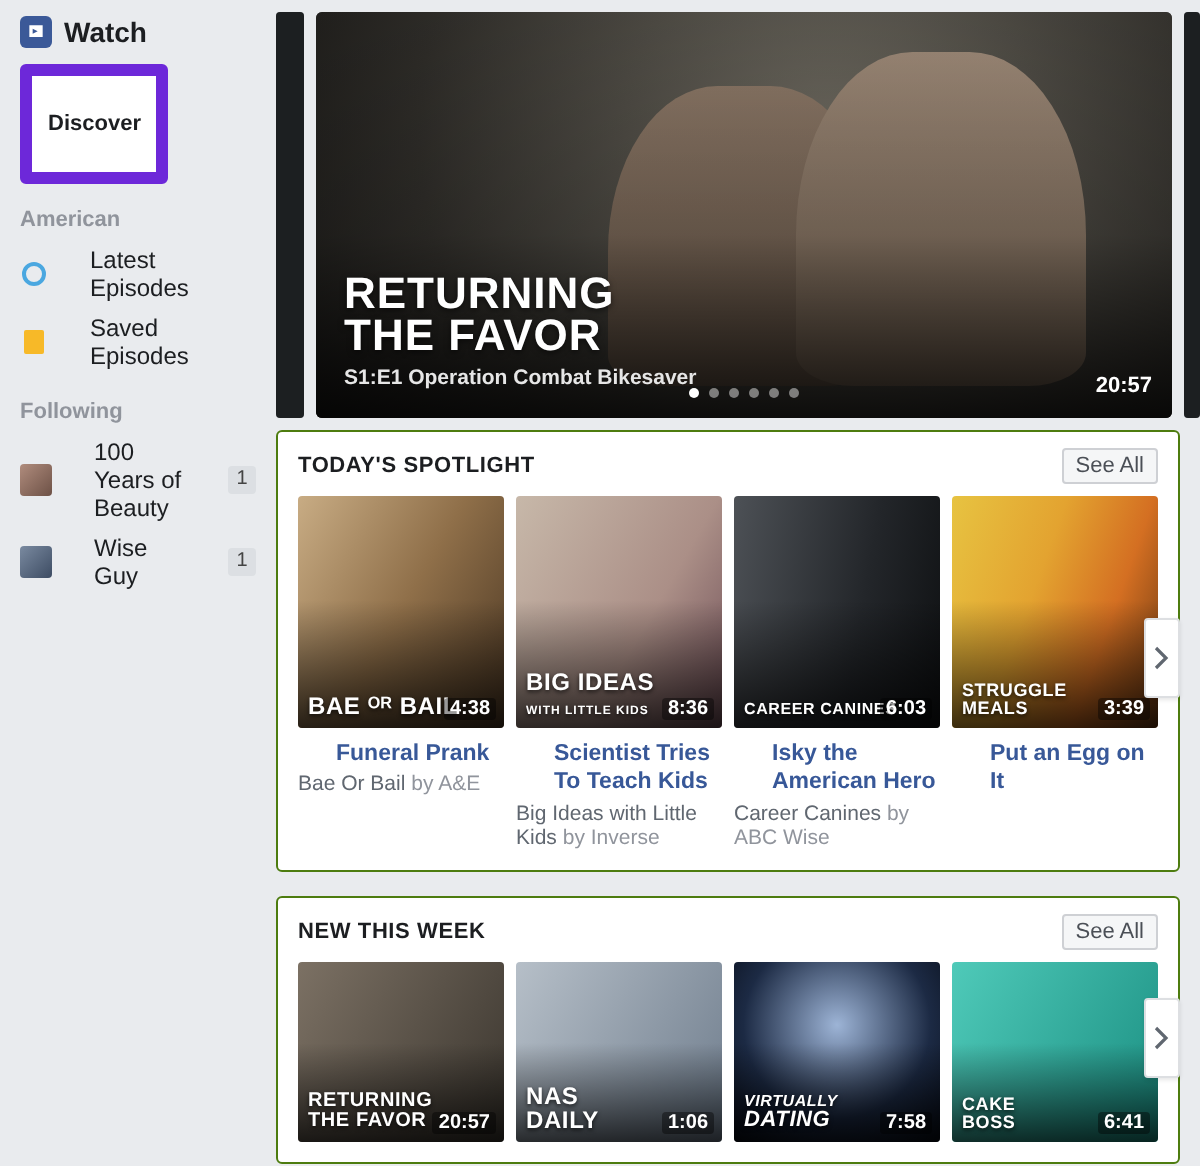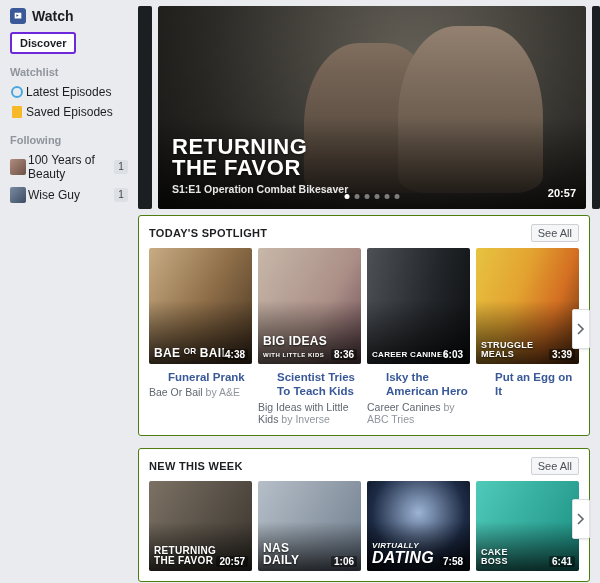--- a/index.html
+++ b/index.html
@@ -3,23 +3,23 @@
 <meta charset="utf-8">
 <style>
   * { box-sizing: border-box; margin: 0; padding: 0; }
   body { font-family: Helvetica, Arial, sans-serif; font-size: 12px; background: #e9ebee; color: #1c1e21; width:600px; height:583px; overflow:hidden; }
   .app { display:flex; width:100%; height:100%; }
   .sidebar { width: 138px; flex:0 0 138px; background:#e9ebee; padding:8px 10px; }
   .brand { display:flex; align-items:center; gap:6px; margin-bottom:8px; }
   .brand-icon { width:16px; height:16px; border-radius:3px; background:#3b5998; display:flex; align-items:center; justify-content:center; color:white; }
   .brand-icon svg { display:block; }
   .brand-label { font-size:14px; font-weight:600; color:#1c1e21; }
-  .pill { background:#fff; border:2px solid #6d28d9; border-radius:3px; padding:3px 8px; font-size:11px; font-weight:bold; display:inline-block; }
+  .pill { background:#fff; border:6px solid #6d28d9; border-radius:3px; padding:18px 8px; font-size:11px; font-weight:bold; display:inline-block; }
   .sec-title { font-size:11px; color:#90949c; font-weight:600; margin-top:12px; margin-bottom:4px; }
-  .nav-item { display:flex; align-items:center; gap:2px; padding:3px 0; cursor:pointer; font-size:12px; color:#1c1e21; }
+  .nav-item { display:flex; align-items:center; gap:21px; padding:3px 0; cursor:pointer; font-size:12px; color:#1c1e21; }
   .nav-item .badge { margin-left:auto; background:#dcdfe3; color:#444; border-radius:2px; font-size:10px; padding:0 3px; line-height:14px; min-width:14px; text-align:center; }
   .nav-ico { width:14px; height:14px; display:flex; align-items:center; justify-content:center; flex:0 0 14px; }
   .ring-blue { width:12px; height:12px; border-radius:50%; border:2px solid #4aa7e0; }
   .flag-yellow { width:10px; height:12px; background:#f7b928; border-radius:1px; }
   .avatar { width:16px; height:16px; border-radius:2px; background:linear-gradient(135deg,#b08c7d,#6d5146); flex:0 0 16px; }
   .avatar.b { background:linear-gradient(135deg,#7a8aa0,#3d4c63); }
 
   .main { flex:1; overflow:hidden; padding:0; }
   .hero-row { display:flex; gap:6px; height:215px; padding:6px 0 6px 0; align-items:stretch; }
   .hero-sliver { flex:0 0 14px; background:#2c3034; border-radius:2px; position:relative; overflow:hidden; }
@@ -77,21 +77,21 @@
     <div class="brand">
       <span class="brand-icon">
         <svg width="10" height="10" viewBox="0 0 24 24" fill="white">
             <path d="M4 4h16v14H4zM8 8v6l6-3z"></path>
           </svg>
       </span>
       <span class="brand-label">Watch</span>
     </div>
     <div class="pill">Discover</div>
 
-    <div class="sec-title">Watchlist</div>
+    <div class="sec-title">American</div>
     <div class="nav-item">
       <span class="nav-ico">
           <span class="ring-blue"></span>
         </span>
       <span>Latest Episodes</span>
     </div>
     <div class="nav-item">
       <span class="nav-ico">
           <span class="flag-yellow"></span>
         </span>
@@ -162,21 +162,21 @@
           <div class="ctitle">Scientist Tries To Teach Kids About DNA Using…</div>
           <div class="csub"><span class="src">Big Ideas with Little Kids</span><span class="pub"> by </span><span class="pub">Inverse</span></div>
         </div>
         <div class="card">
           <div class="thumb isky">
             <div class="sh"></div>
             <div class="logo sm" style="font-size:8px">CAREER CANINES</div>
             <div class="dur">6:03</div>
           </div>
           <div class="ctitle">Isky the American Hero</div>
-          <div class="csub"><span class="src">Career Canines</span><span class="pub"> by </span><span class="pub">ABC Tries</span></div>
+          <div class="csub"><span class="src">Career Canines</span><span class="pub"> by </span><span class="pub">ABC Wise</span></div>
         </div>
         <div class="card">
           <div class="thumb egg">
             <div class="sh"></div>
             <div class="logo" style="font-size:9px"><span>STRUGGLE</span><br><span>MEALS</span></div>
             <div class="dur">3:39</div>
           </div>
           <div class="ctitle">Put an Egg on It</div>
         </div>
       </div>
@@ -203,21 +203,21 @@
         <div class="card">
           <div class="thumb nas">
               <div class="sh"></div>
             <div class="logo"><span>NAS</span><br><span>DAILY</span></div>
             <div class="dur">1:06</div>
           </div>
         </div>
         <div class="card">
           <div class="thumb dat">
               <div class="sh"></div>
-            <div class="logo" style="font-size:8px;font-style:italic"><span>VIRTUALLY</span><br><span style="font-size:16px">DATING</span></div>
+            <div class="logo" style="font-size:8px;font-style:italic"><span>VIRTUALLY</span><br><span style="font-size:11px">DATING</span></div>
             <div class="dur">7:58</div>
           </div>
         </div>
         <div class="card">
           <div class="thumb lib">
               <div class="sh"></div>
             <div class="logo" style="font-size:9px"><span>CAKE</span><br><span>BOSS</span></div>
             <div class="dur">6:41</div>
           </div>
         </div>

